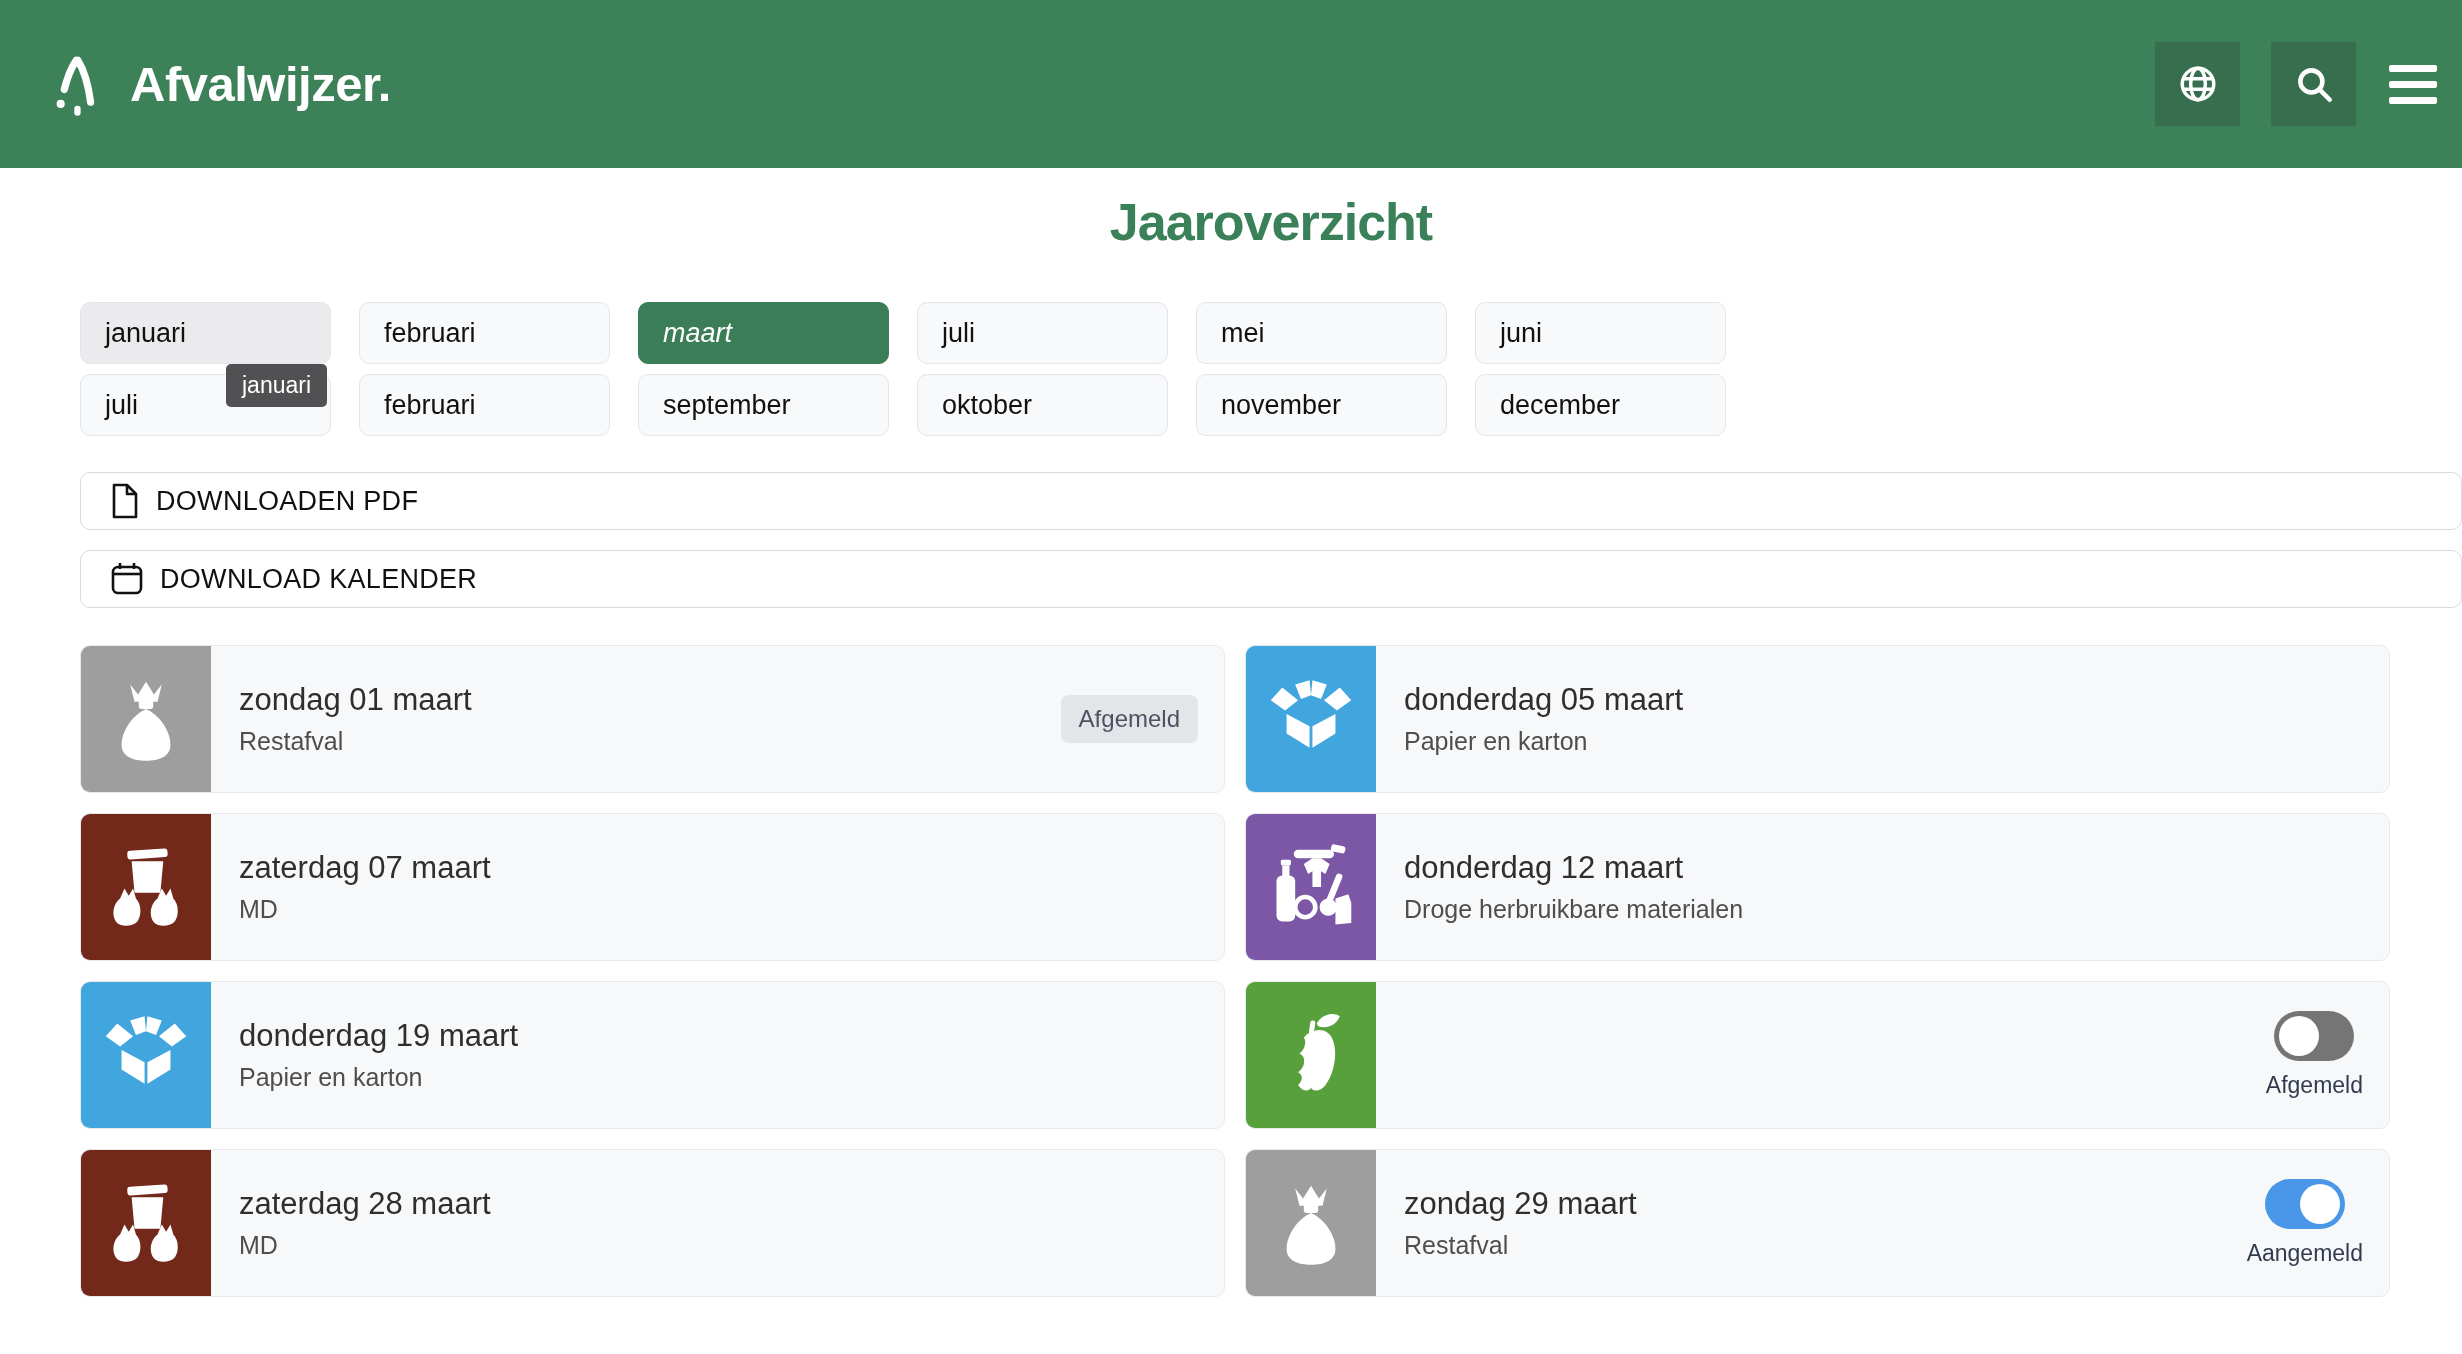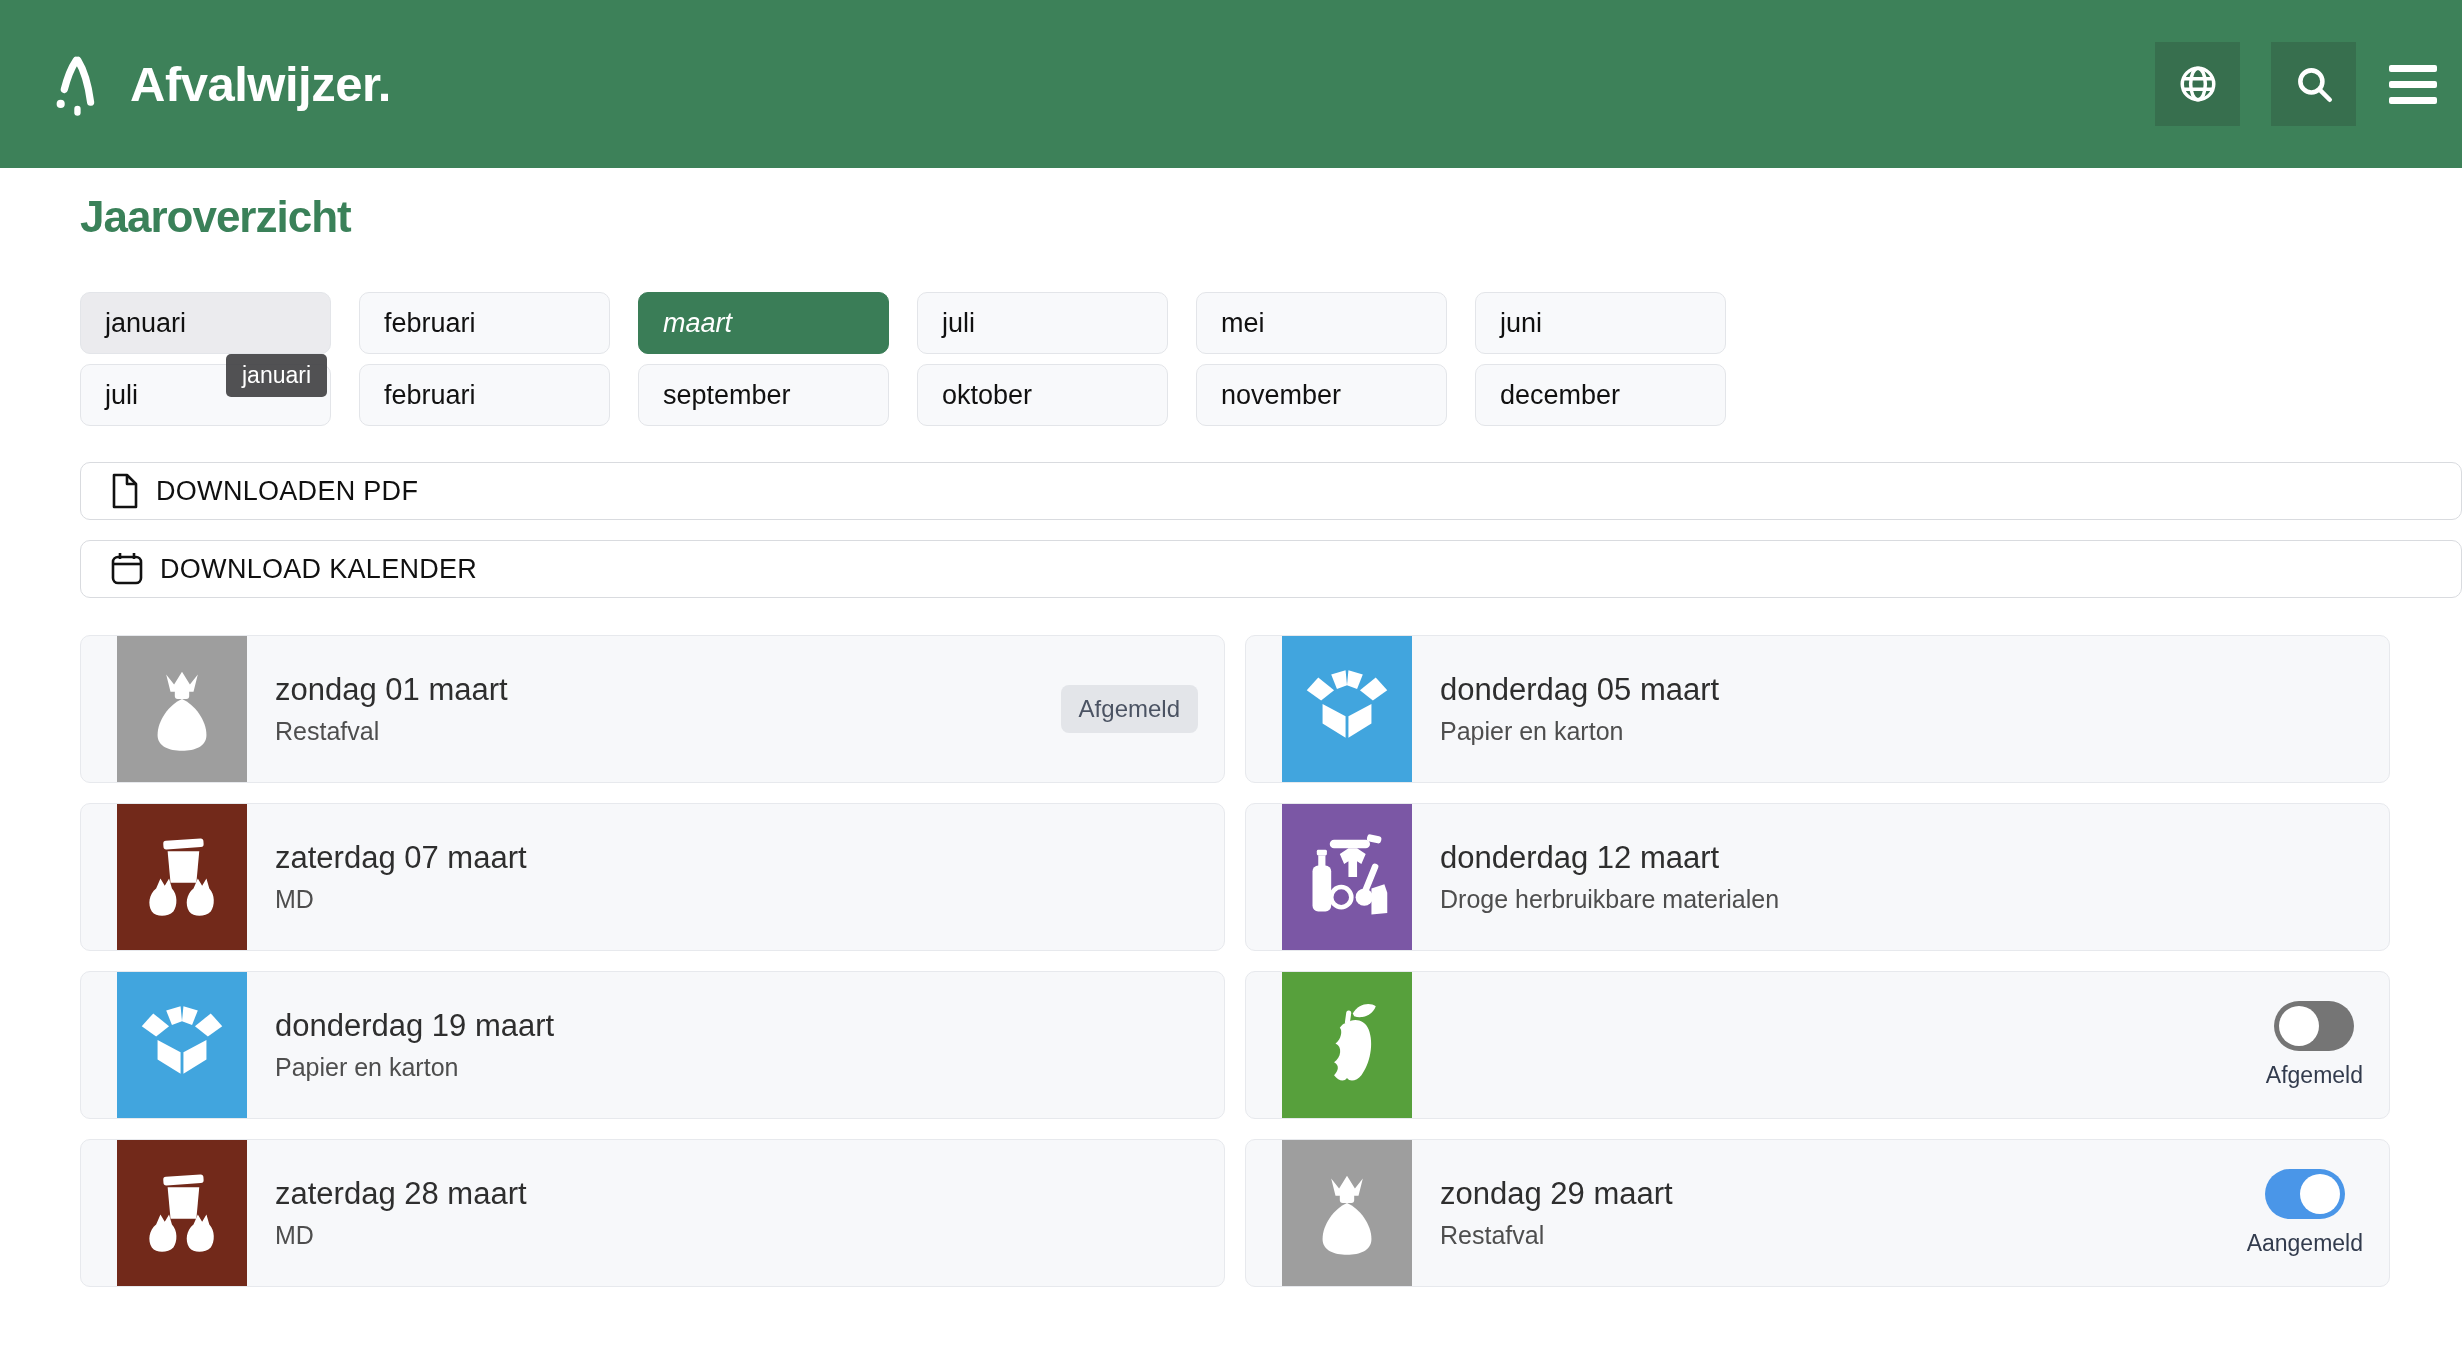--- a/index.html
+++ b/index.html
@@ -11,42 +11,42 @@
   .topbar { height: 168px; background: #3d8159; display: flex; align-items: center; padding: 0 25px 0 48px; }
   .brand { display: flex; align-items: center; gap: 24px; }
   .brand-text { color: #fff; font-size: 49px; font-weight: bold; letter-spacing: -0.5px; }
   .top-actions { margin-left: auto; display: flex; align-items: center; }
   .icon-tile { width: 85px; height: 84px; background: #376f4e; display: flex; align-items: center; justify-content: center; cursor: pointer; border: none; }
   .icon-tile + .icon-tile { margin-left: 31px; }
   .burger { margin-left: 33px; width: 48px; display: flex; flex-direction: column; gap: 9px; cursor: pointer; background: none; border: none; padding: 0; }
   .burger span { height: 7px; background: #fff; border-radius: 2px; display: block; }
 
   
-  .page-title { margin: 24px 0 0 80px; font-size: 44px; color: #3a8159; font-weight: bold; letter-spacing: -1px; }
+  .page-title { margin: 24px 0 0 80px; font-size: 52px; color: #3a8159; font-weight: bold; letter-spacing: -1px; text-align: center; }
 
   
   .months { position: relative; margin: 50px 0 0 80px; display: grid; grid-template-columns: repeat(6, 251px); gap: 10px 28px; width: 1590px; }
   .month { height: 62px; background: #f8f9fb; border: 1px solid #e3e5e9; border-radius: 10px;
     font-size: 27px; color: #111; padding: 0 0 0 24px; display: flex; align-items: center;
     cursor: pointer; font-family: inherit; }
   .month.hover { background: #ebebee; }
   .month.selected { background: #3a7d57; border-color: #3a7d57; color: #fff; font-style: italic; }
   .tooltip { position: absolute; left: 146px; top: 62px; background: rgba(68,68,70,0.93); color: #fff;
     font-size: 23px; padding: 8px 16px; border-radius: 5px; z-index: 3; }
 
   
   .downloads { margin: 36px 0 0 80px; display: flex; gap: 20px; flex-direction: column; }
   .dl-btn { height: 58px; display: flex; align-items: center; gap: 16px; background: #fff;
     border: 1px solid #d9dbdf; border-radius: 10px; padding: 0 29px; font-size: 27px; font-weight: 500;
     color: #101010; letter-spacing: 0.3px; cursor: pointer; font-family: inherit; }
 
   
   .cards { margin: 37px 72px 0 80px; display: grid; grid-template-columns: 1fr 1fr; gap: 20px; }
   .card { height: 148px; background: #f7f8fa; border: 1px solid #e7e9ed; border-radius: 10px;
-    display: flex; align-items: center; overflow: hidden; padding-left: 36px; }
+    display: flex; align-items: center; overflow: hidden; }
   .tile { width: 130px; height: 100%; flex: none; display: flex; align-items: center; justify-content: center; }
   .card-text { margin-left: 28px; }
   .card-title { font-size: 31px; color: #2e2e2e; font-weight: 500; }
   .card-sub { font-size: 25px; color: #4e4e4e; margin-top: 9px; }
   .card-right { margin-left: auto; margin-right: 26px; display: flex; flex-direction: column; align-items: center; }
   .badge { background: #e3e5e9; color: #4b5363; font-size: 24px; padding: 10px 18px; border-radius: 8px; }
   .toggle { width: 80px; height: 50px; border-radius: 25px; position: relative; cursor: pointer; border: none; }
   .toggle .knob { position: absolute; top: 5px; width: 40px; height: 40px; border-radius: 50%; background: #fff; }
   .toggle.off .knob { left: 5px; }
   .toggle.on .knob { right: 5px; }

